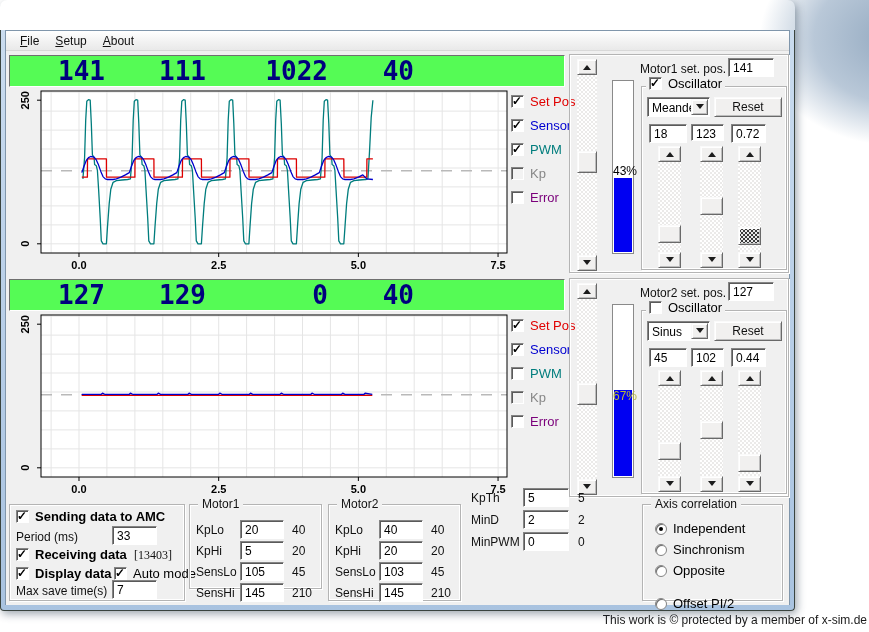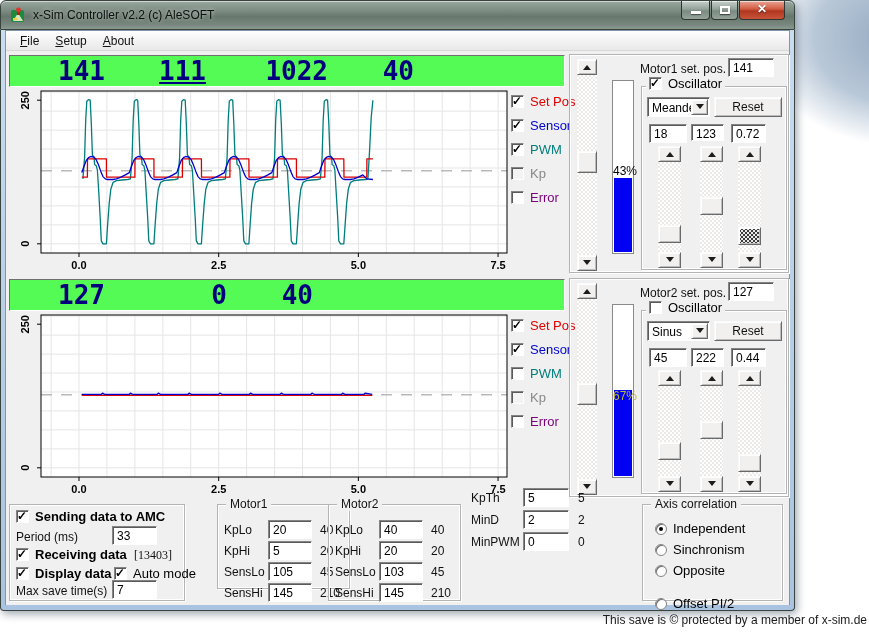--- a/index.html
+++ b/index.html
@@ -99,52 +99,31 @@
   .dd { position:absolute; }
   .dd-text { position:absolute; left:4px; top:3px; font-size:12px; white-space:nowrap; }
   .dd-btn { position:absolute; right:1px; top:1px; bottom:1px; width:17px; }
 
   .attribution { position:absolute; top:613px; right:2px; font-size:12px; color:#1a1a1a; z-index:1; }
 </style>
 </head>
 <body>
 
 <div class="window">
-  <div class="titlebar">
-    <svg class="app-icon" viewBox="0 0 17 17">
-      <rect x="1" y="3" width="13" height="12" rx="2" fill="#1d8a3c"></rect>
-      <path d="M3 14 L8 6 L13 14 Z" fill="#d8e6c0"></path>
-      <rect x="7" y="2" width="3" height="6" fill="#b22015"></rect>
-      <circle cx="8.5" cy="3" r="2.4" fill="#e0342a"></circle>
-      <rect x="3" y="11" width="4" height="2" fill="#f0d040"></rect>
-    </svg>
-    <span class="title-text">x-Sim Controller v2.2 (c) AleSOFT</span>
-    <div class="capbtns">
-      <div class="capbtn capbtn-min">
-          <div class="glyph-min"></div>
-        </div>
-      <div class="capbtn capbtn-max">
-          <div class="glyph-max"></div>
-        </div>
-      <div class="capbtn capbtn-close">
-          <div class="glyph-close">✕</div>
-        </div>
-    </div>
-  </div>
   <div class="frame">
     <div class="inner">
       <div class="menubar" id="menubar">
           <div class="menu-item"><u>F</u>ile</div>
           <div class="menu-item"><u>S</u>etup</div>
           <div class="menu-item"><u>A</u>bout</div>
         </div>
       <div class="client" id="client">
         <div class="greenhdr" id="hdr0" style="left:3px; top:3px; width:556px;">
             <span class="hdr-num" style="width: 95px;">141</span>
-            <span class="hdr-num" style="width: 101px; text-decoration: underline;">111</span>
+            <span class="hdr-num" style="width: 101px;">111</span>
             <span class="hdr-num" style="width: 122px;">1022</span>
             <span class="hdr-num" style="width: 86px;">40</span>
           </div>
         <svg class="chart-svg" id="chart0" style="left:9px; top:37px;" width="494" height="182">
             <rect x="26" y="2" width="466" height="162" fill="#ffffff"></rect>
             <line x1="36.1" y1="2" x2="36.1" y2="164" stroke="#e5e5e5" stroke-width="1"></line>
             <line x1="64.0" y1="2" x2="64.0" y2="164" stroke="#e5e5e5" stroke-width="1"></line>
             <line x1="91.9" y1="2" x2="91.9" y2="164" stroke="#e5e5e5" stroke-width="1"></line>
             <line x1="119.9" y1="2" x2="119.9" y2="164" stroke="#e5e5e5" stroke-width="1"></line>
             <line x1="147.8" y1="2" x2="147.8" y2="164" stroke="#e5e5e5" stroke-width="1"></line>
@@ -205,20 +184,21 @@
               <div class="cb-label" style="color: rgb(135, 135, 135);">Kp</div>
             </div>
             <div class="cbrow" style="position: absolute; left: 0px; top: 96px;">
               <div class="cb"></div>
               <div class="cb-label" style="color: rgb(123, 0, 123);">Error</div>
             </div>
           </div>
 
         <div class="greenhdr" id="hdr1" style="left:3px; top:227px; width:556px;">
             <span class="hdr-num" style="width: 95px;">127</span>
+            <span class="hdr-num" style="width: 101px;">129</span>
             <span class="hdr-num" style="width: 122px;">0</span>
             <span class="hdr-num" style="width: 86px;">40</span>
           </div>
         <svg class="chart-svg" id="chart1" style="left:9px; top:261px;" width="494" height="182">
             <rect x="26" y="2" width="466" height="162" fill="#ffffff"></rect>
             <line x1="36.1" y1="2" x2="36.1" y2="164" stroke="#e5e5e5" stroke-width="1"></line>
             <line x1="64.0" y1="2" x2="64.0" y2="164" stroke="#e5e5e5" stroke-width="1"></line>
             <line x1="91.9" y1="2" x2="91.9" y2="164" stroke="#e5e5e5" stroke-width="1"></line>
             <line x1="119.9" y1="2" x2="119.9" y2="164" stroke="#e5e5e5" stroke-width="1"></line>
             <line x1="147.8" y1="2" x2="147.8" y2="164" stroke="#e5e5e5" stroke-width="1"></line>
@@ -376,21 +356,21 @@
               <div class="sbar" style="position: absolute; left: 16px; top: 59px; width: 23px; height: 122px;">
                 <div class="sb-btn raised" style="position: absolute; left: 0px; top: 0px; width: 23px; height: 16px;">
                   <div class="arr up"></div>
                 </div>
                 <div class="sb-track" style="position: absolute; left: 0px; top: 16px; width: 23px; height: 90px;"></div>
                 <div class="sb-thumb raised" style="position: absolute; left: 0px; top: 72px; width: 23px; height: 18px;"></div>
                 <div class="sb-btn raised" style="position: absolute; left: 0px; top: 106px; width: 23px; height: 16px;">
                   <div class="arr down"></div>
                 </div>
               </div>
-              <div class="field sunken" style="position: absolute; left: 49px; top: 37px; width: 33px; height: 19px;">222</div>
+              <div class="field sunken" style="position: absolute; left: 49px; top: 37px; width: 33px; height: 19px;">102</div>
               <div class="sbar" style="position: absolute; left: 58px; top: 59px; width: 23px; height: 122px;">
                 <div class="sb-btn raised" style="position: absolute; left: 0px; top: 0px; width: 23px; height: 16px;">
                   <div class="arr up"></div>
                 </div>
                 <div class="sb-track" style="position: absolute; left: 0px; top: 16px; width: 23px; height: 90px;"></div>
                 <div class="sb-thumb raised" style="position: absolute; left: 0px; top: 51px; width: 23px; height: 18px;"></div>
                 <div class="sb-btn raised" style="position: absolute; left: 0px; top: 106px; width: 23px; height: 16px;">
                   <div class="arr down"></div>
                 </div>
               </div>
@@ -428,21 +408,21 @@
               <div class="cb checked"></div>
               <div class="cb-label" style="font-weight: bold;">Display data</div>
             </div>
             <div class="cbrow" style="position: absolute; left: 104px; top: 61px;">
               <div class="cb checked"></div>
               <div class="cb-label">Auto mode</div>
             </div>
             <div class="lbl" style="position: absolute; left: 6px; top: 79px;">Max save time(s)</div>
             <div class="field sunken" style="position: absolute; left: 102px; top: 75px; width: 45px; height: 19px;">7</div>
           </div>
-        <div class="gb" id="m1box" style="left:183px; top:452px; width:133px; height:85px;margin-left:28px;">
+        <div class="gb" id="m1box" style="left:183px; top:452px; width:133px; height:85px;">
           <span class="gb-title">Motor1</span>
         <div class="lbl" style="position: absolute; left: 6px; top: 18px;">KpLo</div>
             <div class="field sunken" style="position: absolute; left: 50px; top: 15px; width: 44px; height: 19px;">20</div>
             <div class="lbl" style="position: absolute; left: 102px; top: 18px;">40</div>
             <div class="lbl" style="position: absolute; left: 6px; top: 39px;">KpHi</div>
             <div class="field sunken" style="position: absolute; left: 50px; top: 36px; width: 44px; height: 19px;">5</div>
             <div class="lbl" style="position: absolute; left: 102px; top: 39px;">20</div>
             <div class="lbl" style="position: absolute; left: 6px; top: 60px;">SensLo</div>
             <div class="field sunken" style="position: absolute; left: 50px; top: 57px; width: 44px; height: 19px;">105</div>
             <div class="lbl" style="position: absolute; left: 102px; top: 60px;">45</div>
@@ -492,13 +472,13 @@
             </div>
             <div class="radiorow" style="position: absolute; left: 12px; top: 91px;">
               <div class="radio"></div>
               <div class="cb-label">Offset PI/2</div>
             </div>
           </div>
       </div>
     </div>
   </div>
 </div>
-<div class="attribution">This save is © protected by a member of x-sim.de</div>
+<div class="attribution">This work is © protected by a member of x-sim.de</div>
 
 </body></html>

